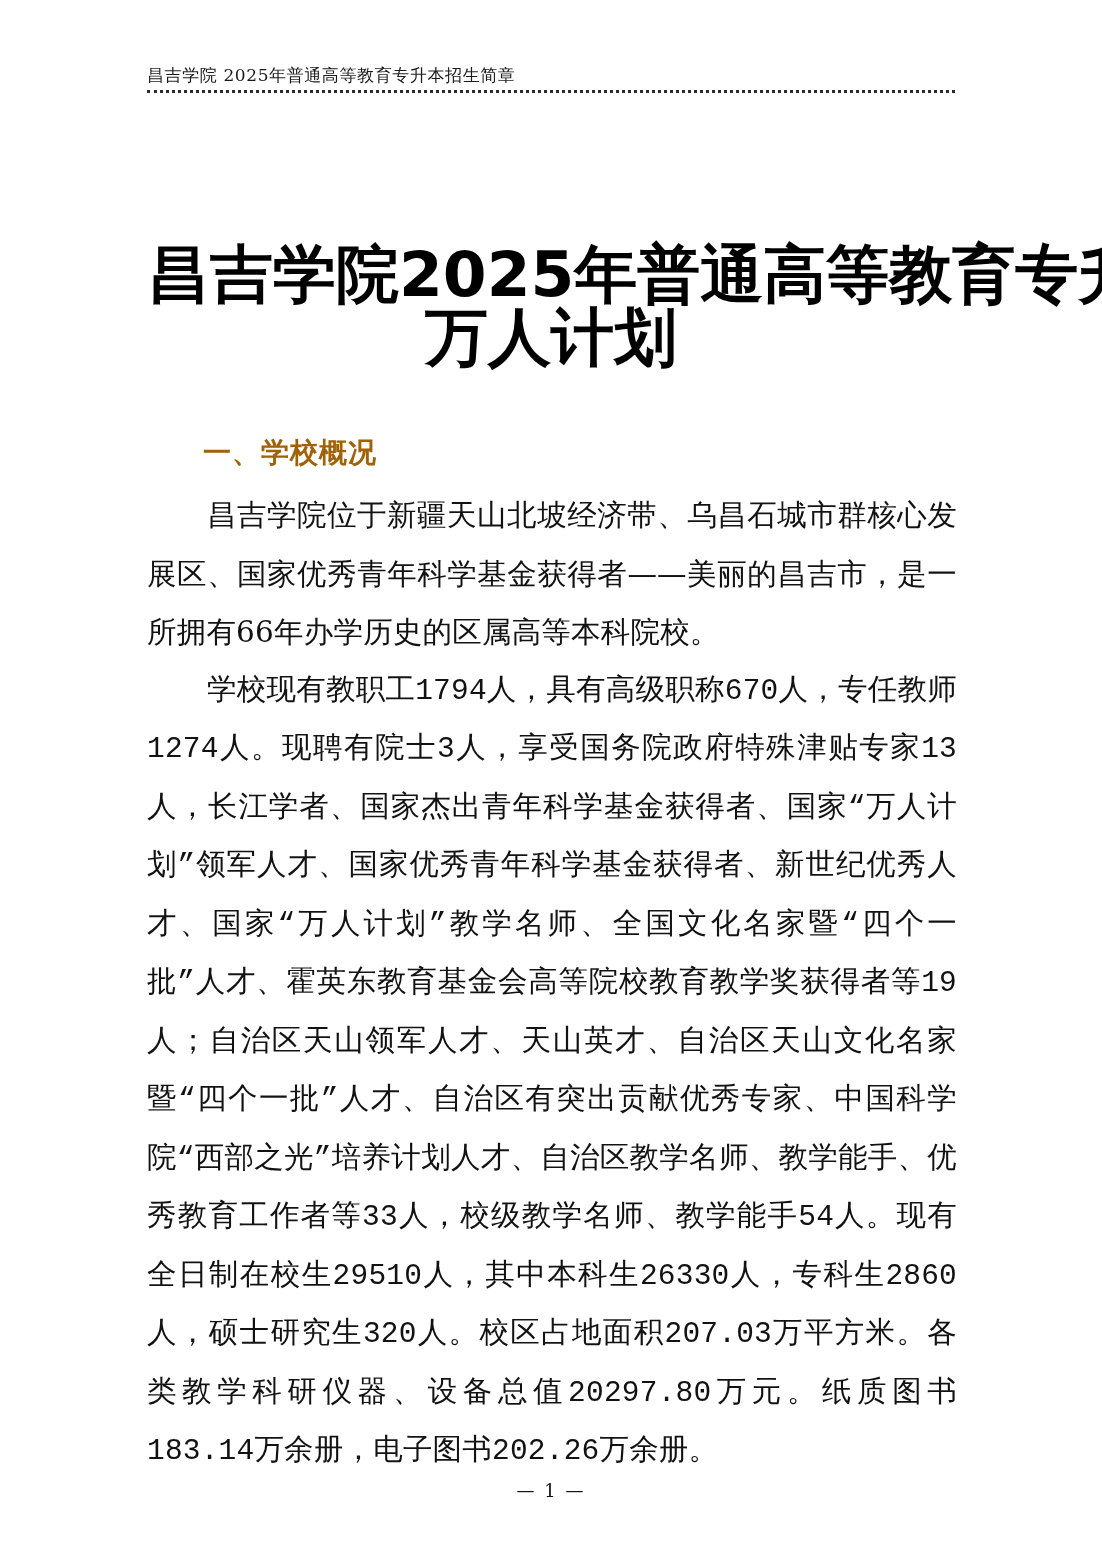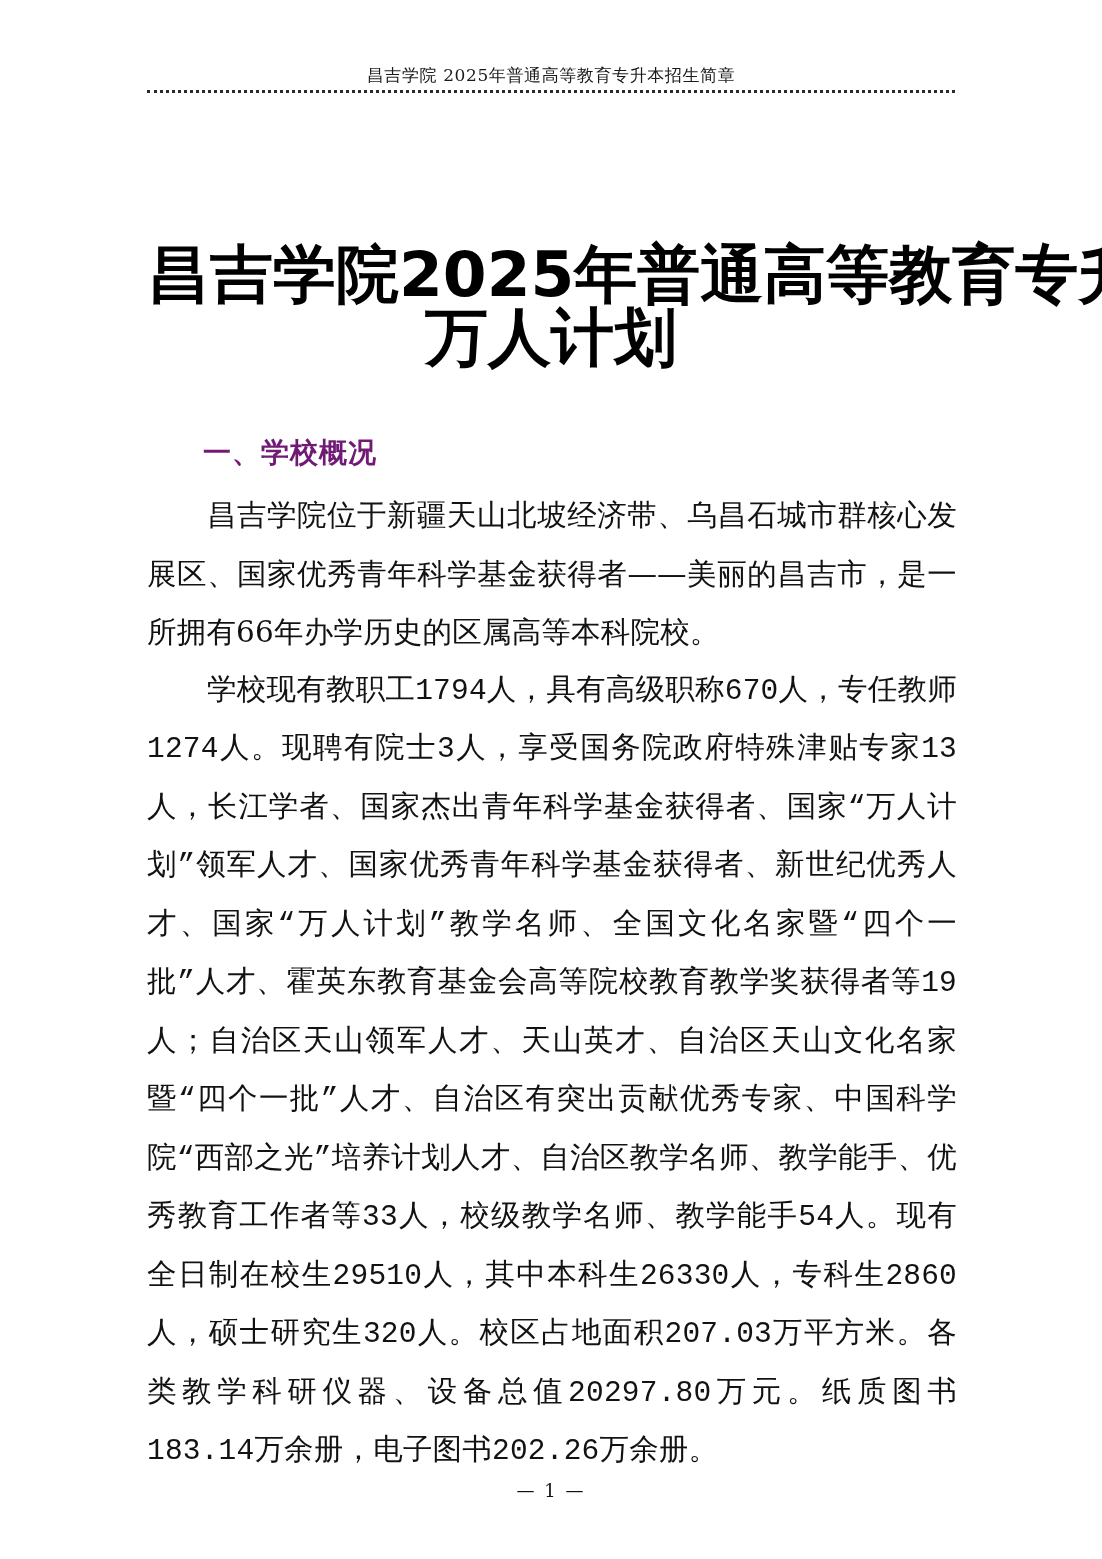--- a/index.html
+++ b/index.html
@@ -17,21 +17,20 @@
     font-family: "DejaVu Serif", "Liberation Serif", serif;
     color: #000000;
   }
 
   
   .header {
     position: absolute;
     left: 147px;
     top: 64px;
     width: 808px;
-    text-align: center;
   }
 
   .header-title {
     font-family: "DejaVu Serif", "Liberation Serif", serif;
     font-size: 17px;
     line-height: 22px;
     letter-spacing: 0.6px;
     color: #1a1a1a;
     white-space: nowrap;
   }
@@ -71,21 +70,21 @@
     width: 810px;
   }
 
   .section-heading {
     font-family: "DejaVu Sans", "Liberation Sans", sans-serif;
     font-weight: bold;
     font-size: 28px;
     line-height: 50px;
     letter-spacing: 1px;
     text-indent: 56px;
-    color: #701a75;
+    color: #a16207;
     margin-bottom: 8px;
   }
 
   .para {
     font-family: "DejaVu Serif", "Liberation Serif", serif;
     font-size: 29.5px;
     line-height: 58.5px;
     letter-spacing: 0.2px;
     text-align: justify;
     text-justify: inter-character;

